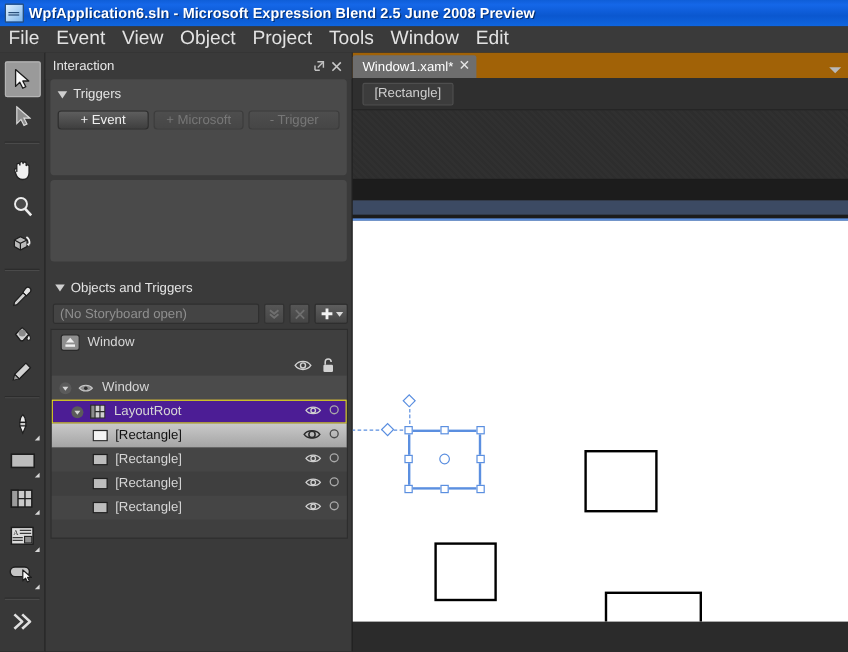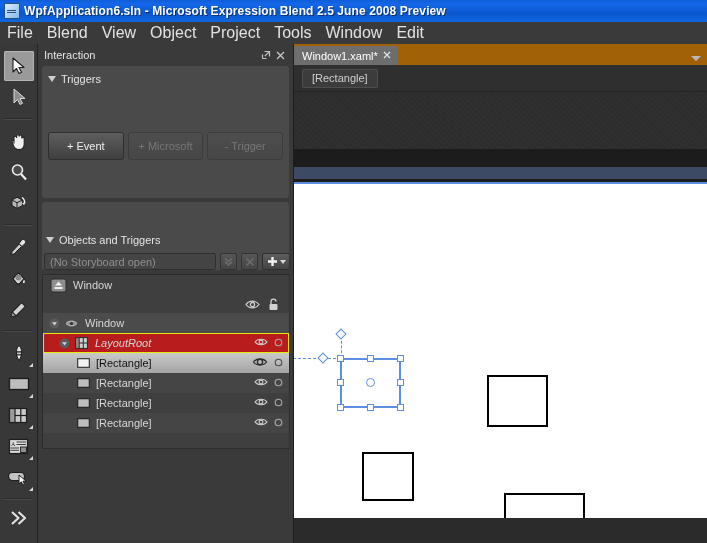--- a/index.html
+++ b/index.html
@@ -48,23 +48,23 @@
     color:#bdbdbd;font-size:11px;cursor:default;}
   .panel-body{margin:0 4px;background:#4a4a4a;border-radius:3px;padding:4px;
     box-sizing:border-box;}
 
   .group-header{display:flex;align-items:center;gap:5px;height:18px;
     color:#e4e4e4;font-size:11px;padding-left:2px;}
   .tri{width:0;height:0;border-left:4.5px solid transparent;border-right:4.5px solid transparent;
     border-top:6px solid #cfcfcf;}
 
   .btnrow{display:flex;gap:4px;margin:4px 2px 0 2px;}
-  .blend-btn{flex:1;height:28px;border-radius:3px;display:flex;align-items:center;
+  .blend-btn{flex:1;height:16px;border-radius:3px;display:flex;align-items:center;
     justify-content:center;font-size:11px;box-sizing:border-box;cursor:default;
-    background:linear-gradient(to bottom,#5e5e5e,#3f3f3f);border:1px solid #2e2e2e;color:#f0f0f0;margin-top:40px;}
+    background:linear-gradient(to bottom,#5e5e5e,#3f3f3f);border:1px solid #2e2e2e;color:#f0f0f0;}
   .blend-btn.disabled{background:linear-gradient(to bottom,#4e4e4e,#464646);
     border:1px solid #3c3c3c;color:#777;}
 
   .trigger-pane{height:34px;}
   .empty-pane{margin:4px 4px 0 4px;height:68px;background:#4a4a4a;border-radius:3px;}
 
   
   .ot-wrap{position:absolute;left:0;top:186px;width:256px;}
   .sb-row{display:flex;align-items:center;gap:4px;margin:2px 4px 0 6px;height:19px;}
   .sb-field{flex:1;height:17px;background:#444;border:1px solid #2f2f2f;border-radius:2px;
@@ -76,21 +76,21 @@
     border:1px solid #2e2e2e;border-radius:2px;display:flex;align-items:center;
     justify-content:center;gap:2px;box-sizing:border-box;cursor:default;}
 
   .tree{margin:3px 4px 0 4px;background:#3f3f3f;border:1px solid #2d2d2d;height:175px;
     box-sizing:border-box;overflow:hidden;}
   .trow{display:flex;align-items:center;height:20px;padding-right:6px;box-sizing:border-box;
     position:relative;cursor:default;}
   .trow.artboard{background:#3f3f3f;height:20px;}
   .trow.lockbar{background:#3f3f3f;height:18px;justify-content:flex-end;gap:8px;padding-right:10px;}
   .trow.win{background:#4b4b4b;}
-  .trow.sel-outline{background:#b91c1c;outline:1px solid #e8e80f;outline-offset:-1px;font-style:italic;}
+  .trow.sel-outline{background:#4c1d95;outline:1px solid #e8e80f;outline-offset:-1px;}
   .trow.highlight{background:linear-gradient(to bottom,#c9c9c9,#a4a4a4);color:#111;}
   .trow.alt{background:#454545;}
   .trow .lbl{flex:1;font-size:11px;white-space:nowrap;}
   .trow .eye,.trow .dot{flex:0 0 auto;margin-left:6px;}
   .indent{display:inline-block;}
 
   
   .docarea{position:absolute;left:294px;top:44px;width:413px;height:499px;background:#2b2b2b;}
   .tabbar{height:21px;background:#a16207;display:flex;align-items:flex-end;position:relative;}
   .tab{height:19px;background:#6e6e6e;display:flex;align-items:center;gap:5px;
@@ -132,21 +132,21 @@
 
 <div class="app">
 
   <div class="titlebar">
     <div class="titlebar-icon"></div>
     <div class="titlebar-text">WpfApplication6.sln - Microsoft Expression Blend 2.5 June 2008 Preview</div>
   </div>
 
   <div class="menubar">
     <div class="menu-item">File</div>
-    <div class="menu-item">Blend</div>
+    <div class="menu-item">Event</div>
     <div class="menu-item">View</div>
     <div class="menu-item">Object</div>
     <div class="menu-item">Project</div>
     <div class="menu-item">Tools</div>
     <div class="menu-item">Window</div>
     <div class="menu-item">Edit</div>
   </div>
 
   <div class="toolstrip">
 

